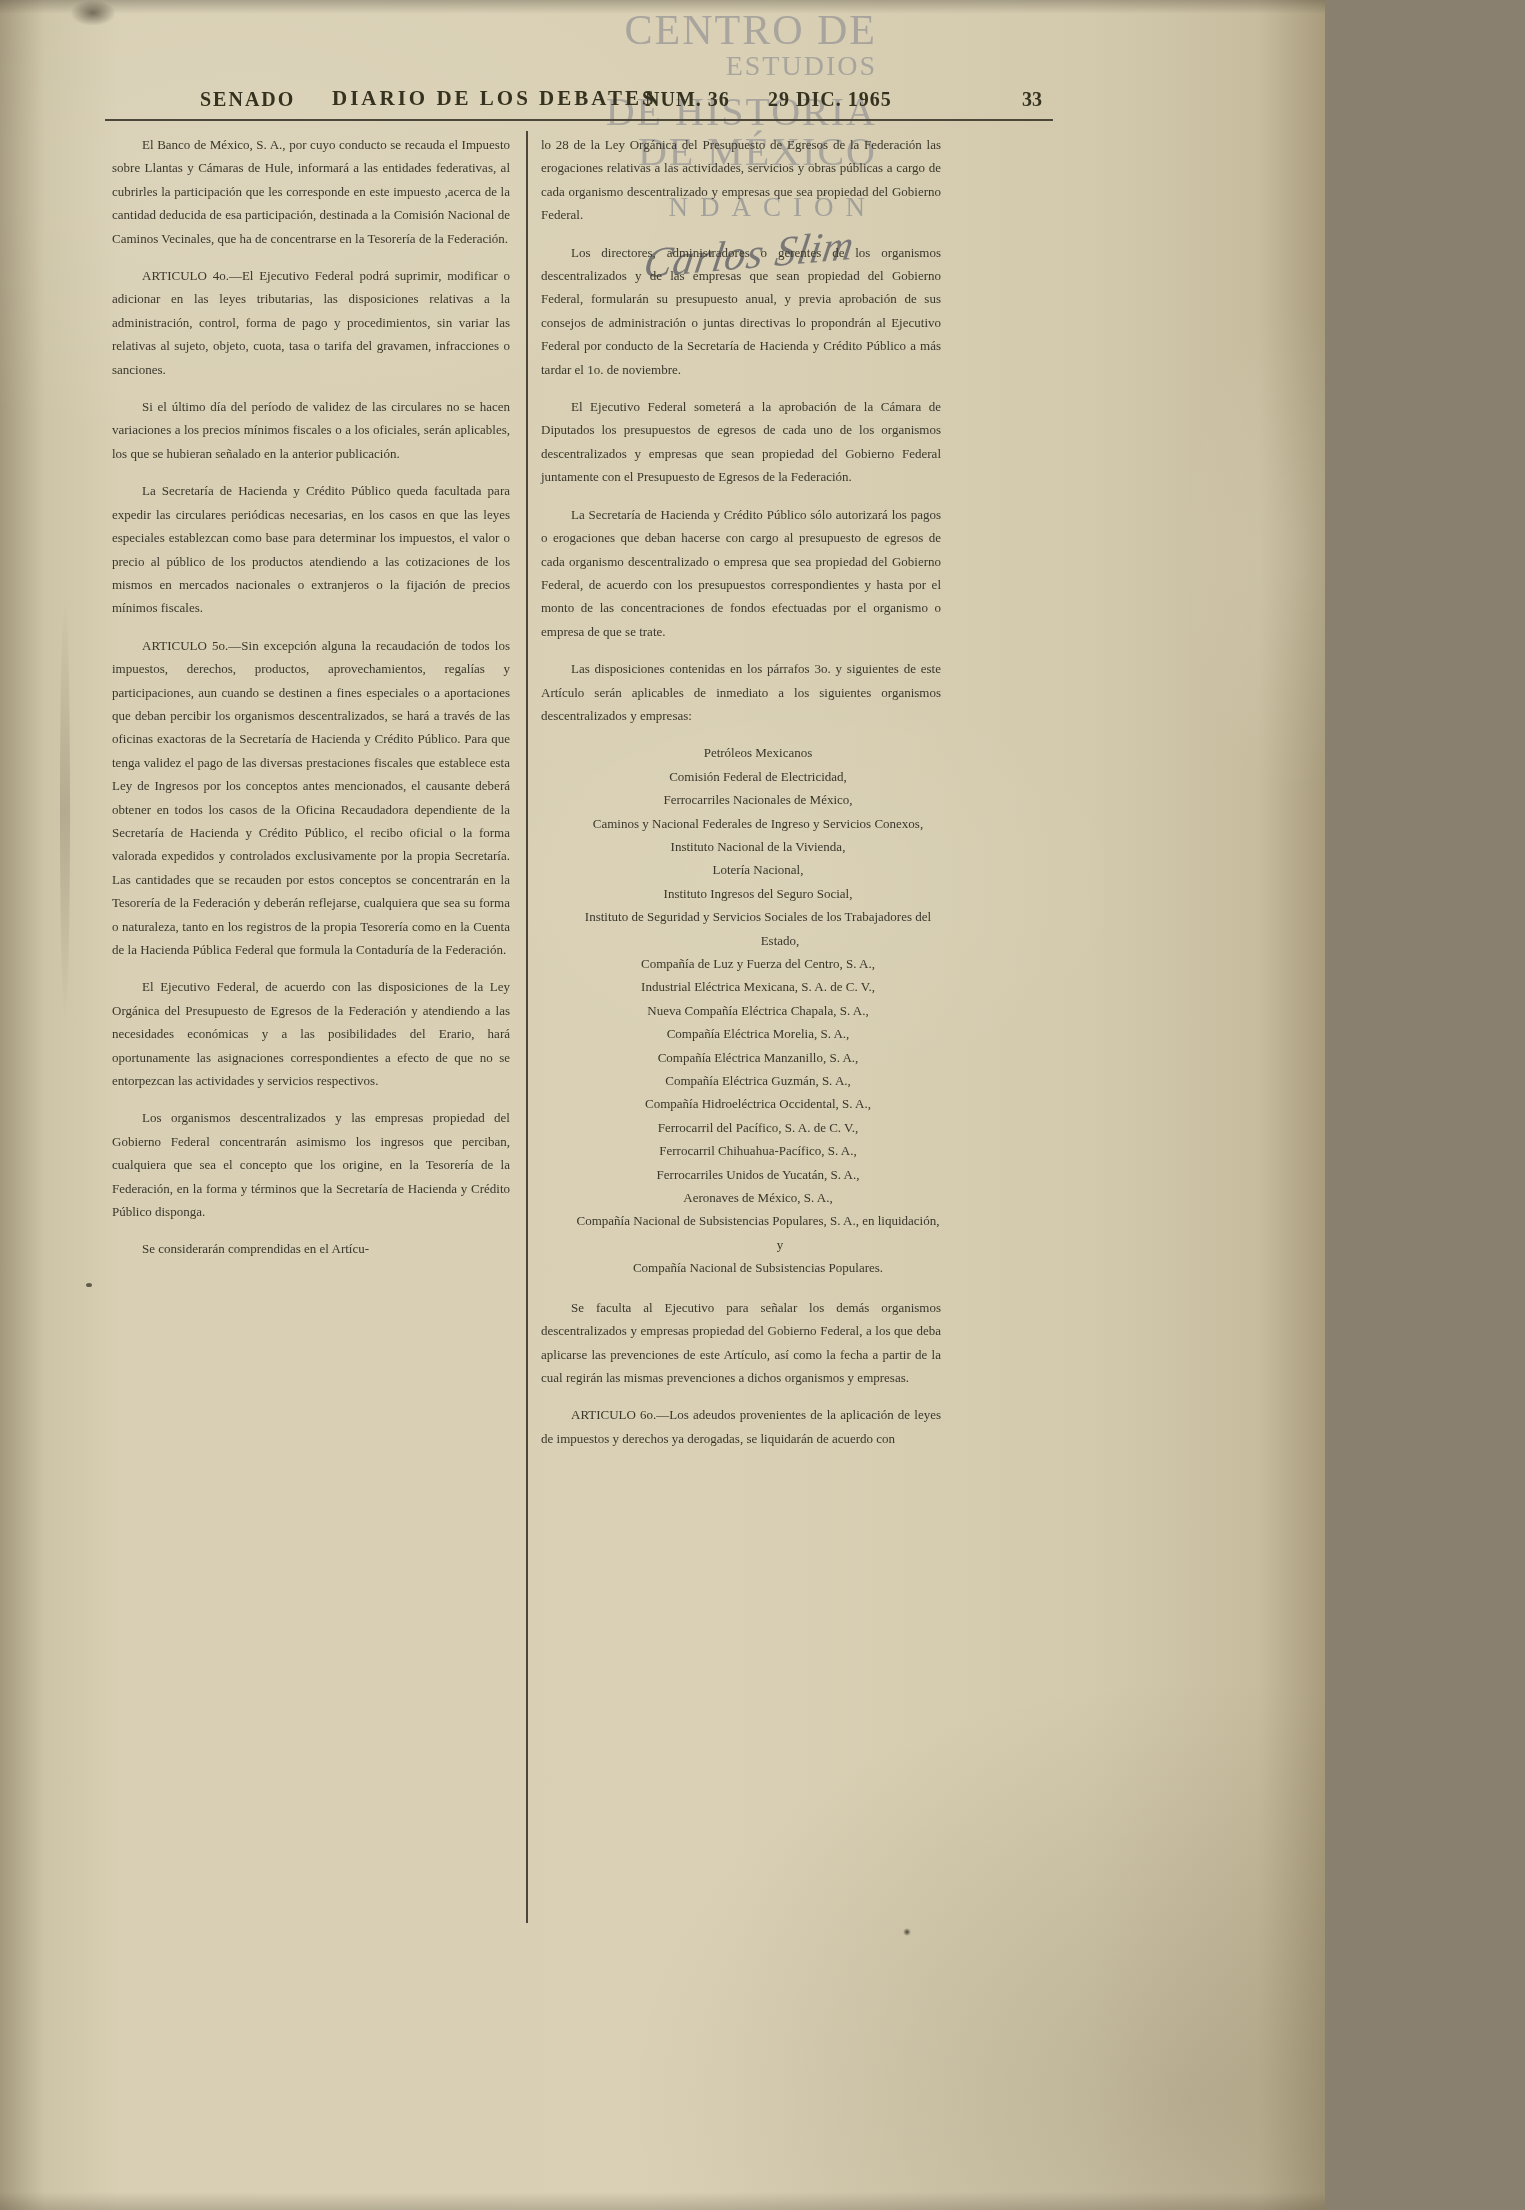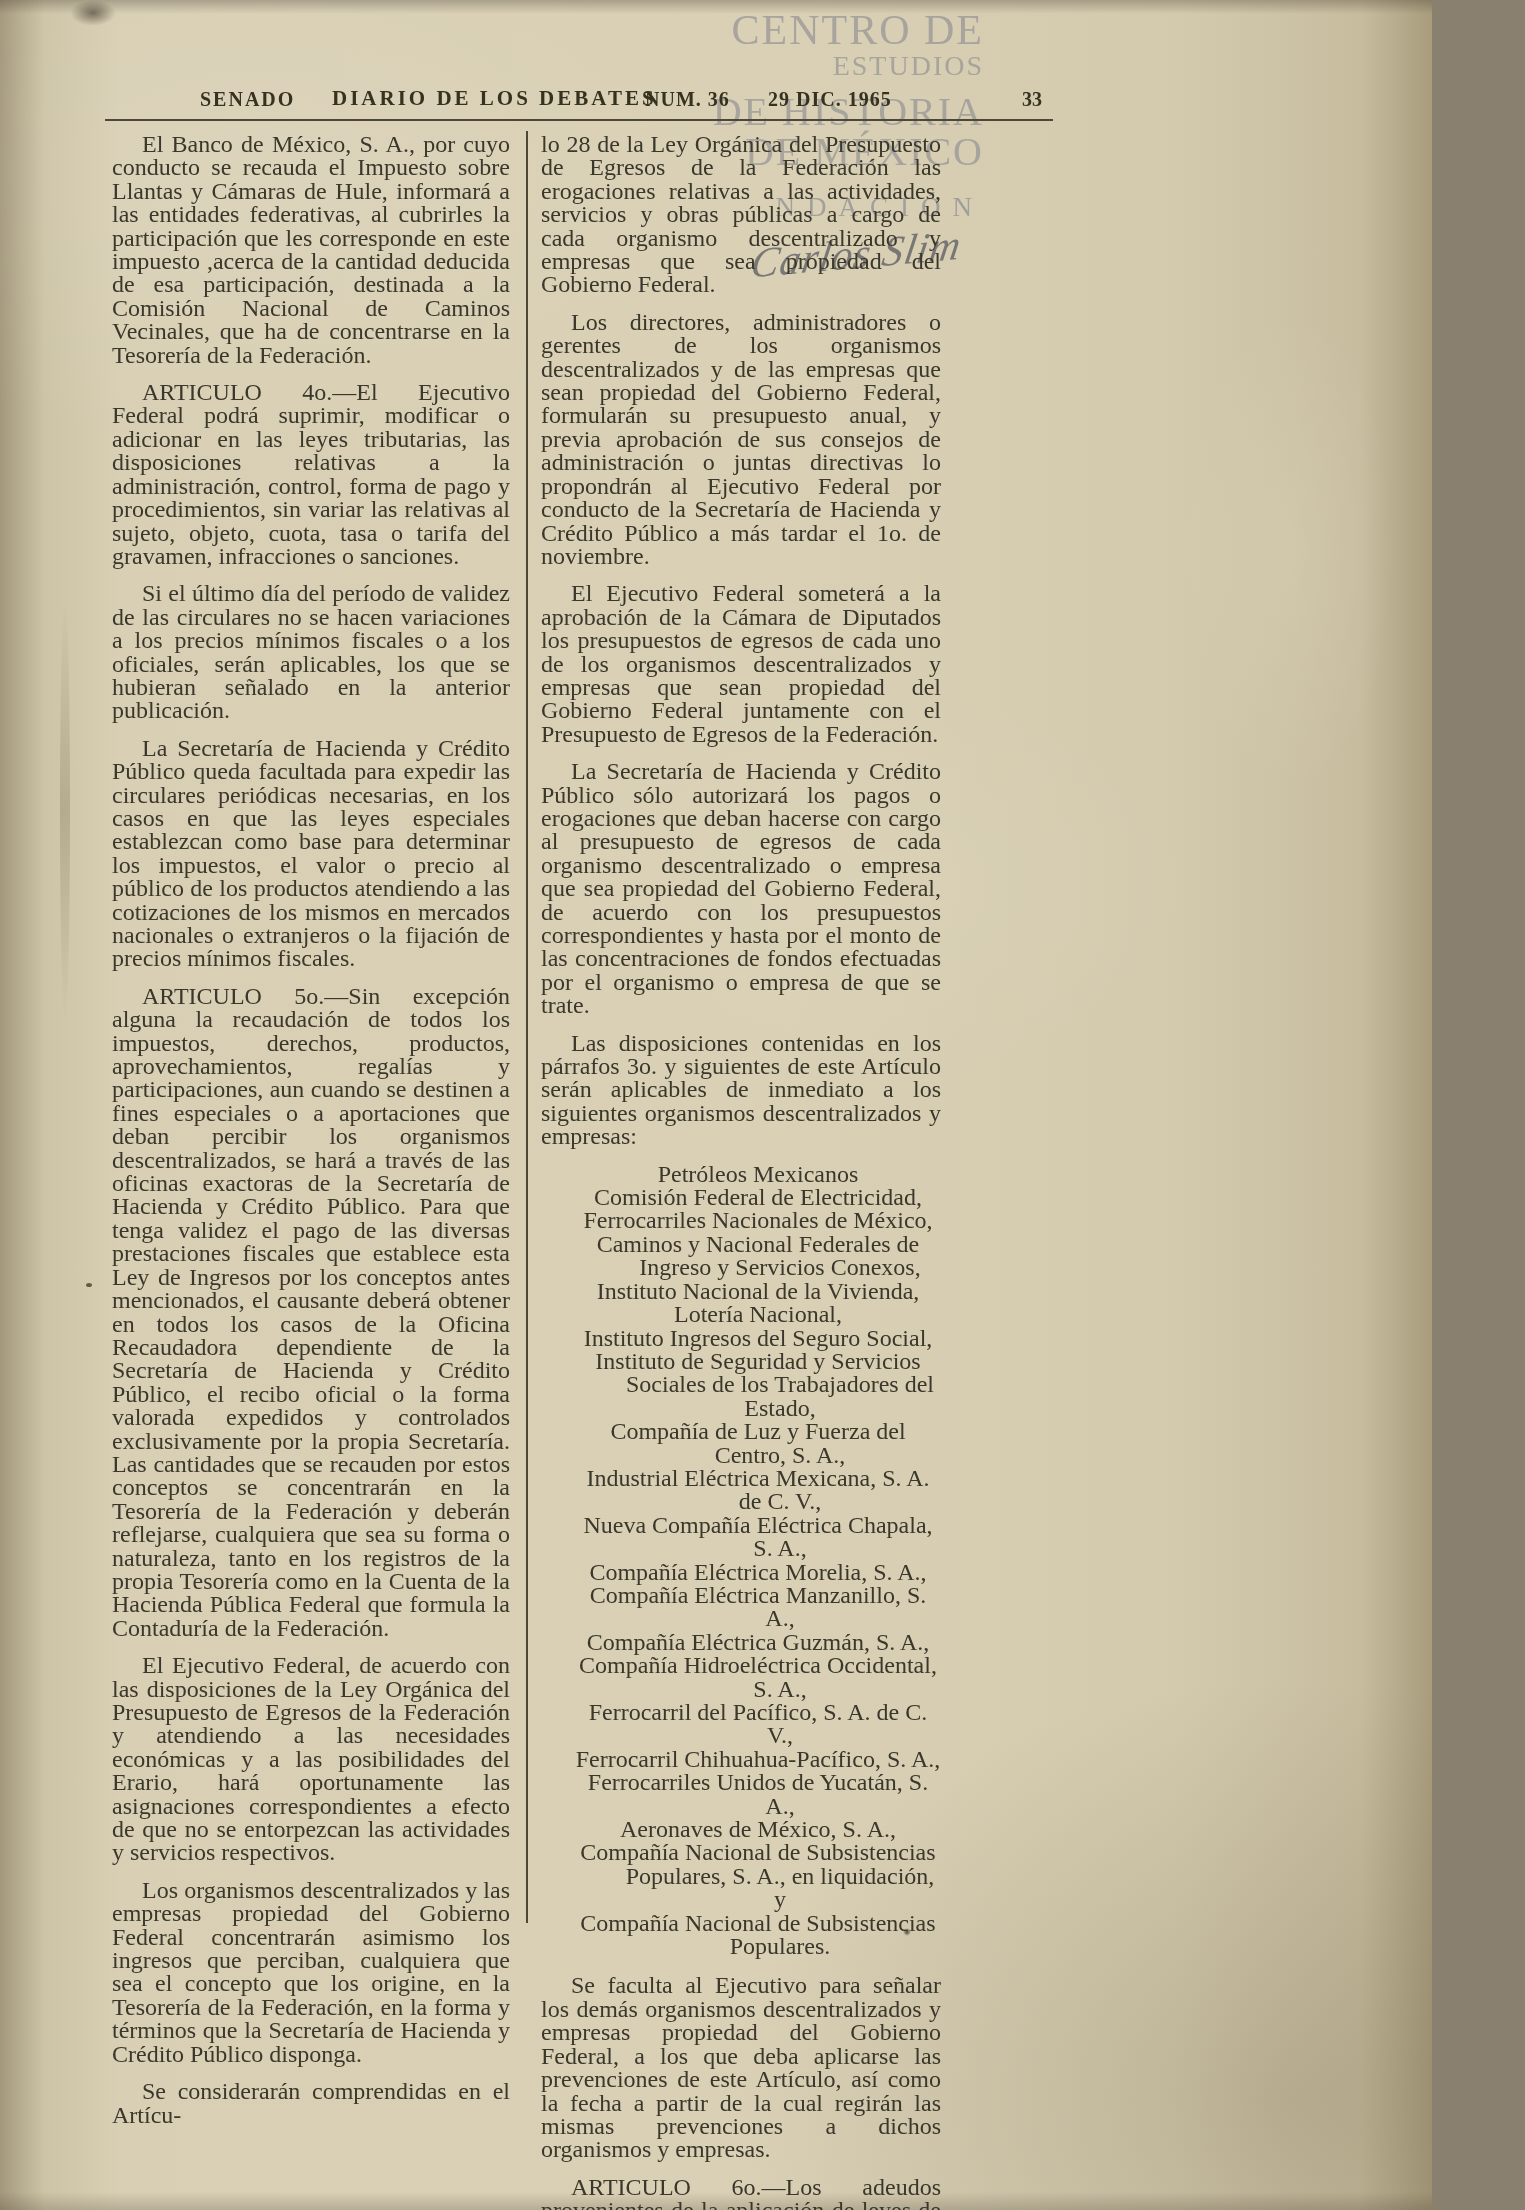--- a/index.html
+++ b/index.html
@@ -1,18 +1,18 @@
 <!DOCTYPE html>
 <html><head>
 <meta charset="utf-8">
 <style>
   html,body{margin:0;padding:0;}
   body{width:1525px;height:2210px;background:#8a8070;}
   .page{
-    position:relative;width:1432px;height:2210px;overflow:hidden;
+    position:relative;width:1325px;height:2210px;overflow:hidden;
     font-family:"Liberation Serif","DejaVu Serif",serif;
     color:#3c392d;
     background:
       radial-gradient(ellipse 700px 400px at 18% 8%, rgba(255,255,245,0.10), transparent 70%),
       radial-gradient(ellipse 800px 600px at 90% 95%, rgba(80,65,40,0.18), transparent 70%),
       radial-gradient(ellipse 500px 300px at 60% 40%, rgba(255,255,240,0.06), transparent 70%),
       linear-gradient(90deg, #a3987c 0px, #cdc4a7 45px, #d8cfb4 120px, #d9d0b5 55%, #d3caae 82%, #c7bc9e 95%, #a89c7d 100%),
       #d5ccb0;
   }
   .page::before{
@@ -29,21 +29,21 @@
   
   .hdr{position:absolute;font-weight:bold;white-space:nowrap;color:#35321f;text-align:right;}
   #h-senado{left:200px;top:88px;font-size:20px;letter-spacing:2px;}
   #h-title{left:332px;top:86px;font-size:21px;letter-spacing:3px;}
   #h-num{left:645px;top:88px;font-size:20px;letter-spacing:1px;}
   #h-date{left:768px;top:88px;font-size:20px;letter-spacing:1px;}
   #h-page{left:1022px;top:88px;font-size:20px;}
   .hdr-rule{position:absolute;left:105px;top:119px;width:948px;height:2px;background:#4c4738;}
 
   
-  .col{position:absolute;top:133px;font-size:24px;line-height:23.4px;text-align:justify;color:#3a372b;}
+  .col{position:absolute;top:133px;font-size:13px;line-height:23.4px;text-align:justify;color:#3a372b;}
   .col-left{left:112px;width:398px;}
   .col-right{left:541px;width:400px;}
   .col p{margin:0 0 14px 0;text-indent:30px;}
   .col p.no-indent{text-indent:0;}
   .divider{position:absolute;left:526px;top:131px;width:2px;height:1792px;background:#4c4738;}
 
   
   .entity-list{margin:2px 0 16px 0;}
   .entity{padding-left:78px;text-indent:-44px;text-align:center;line-height:23.4px;}
 

